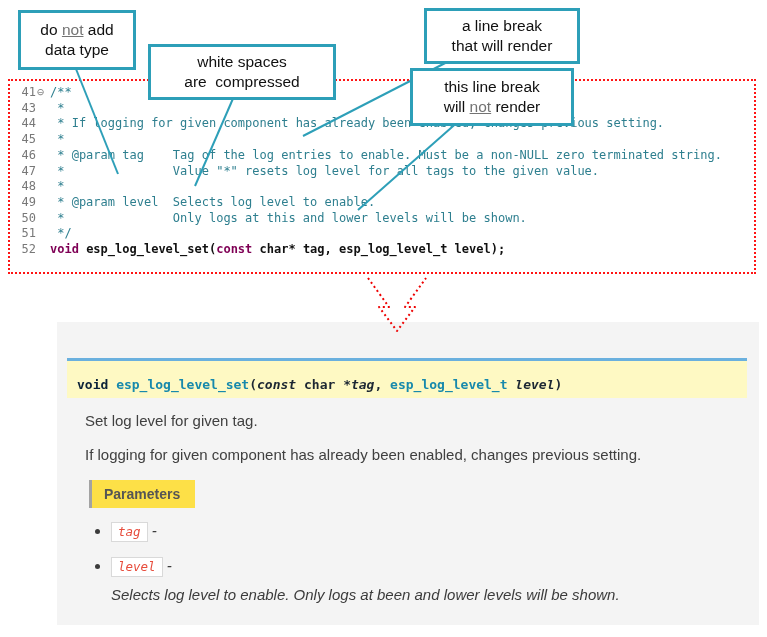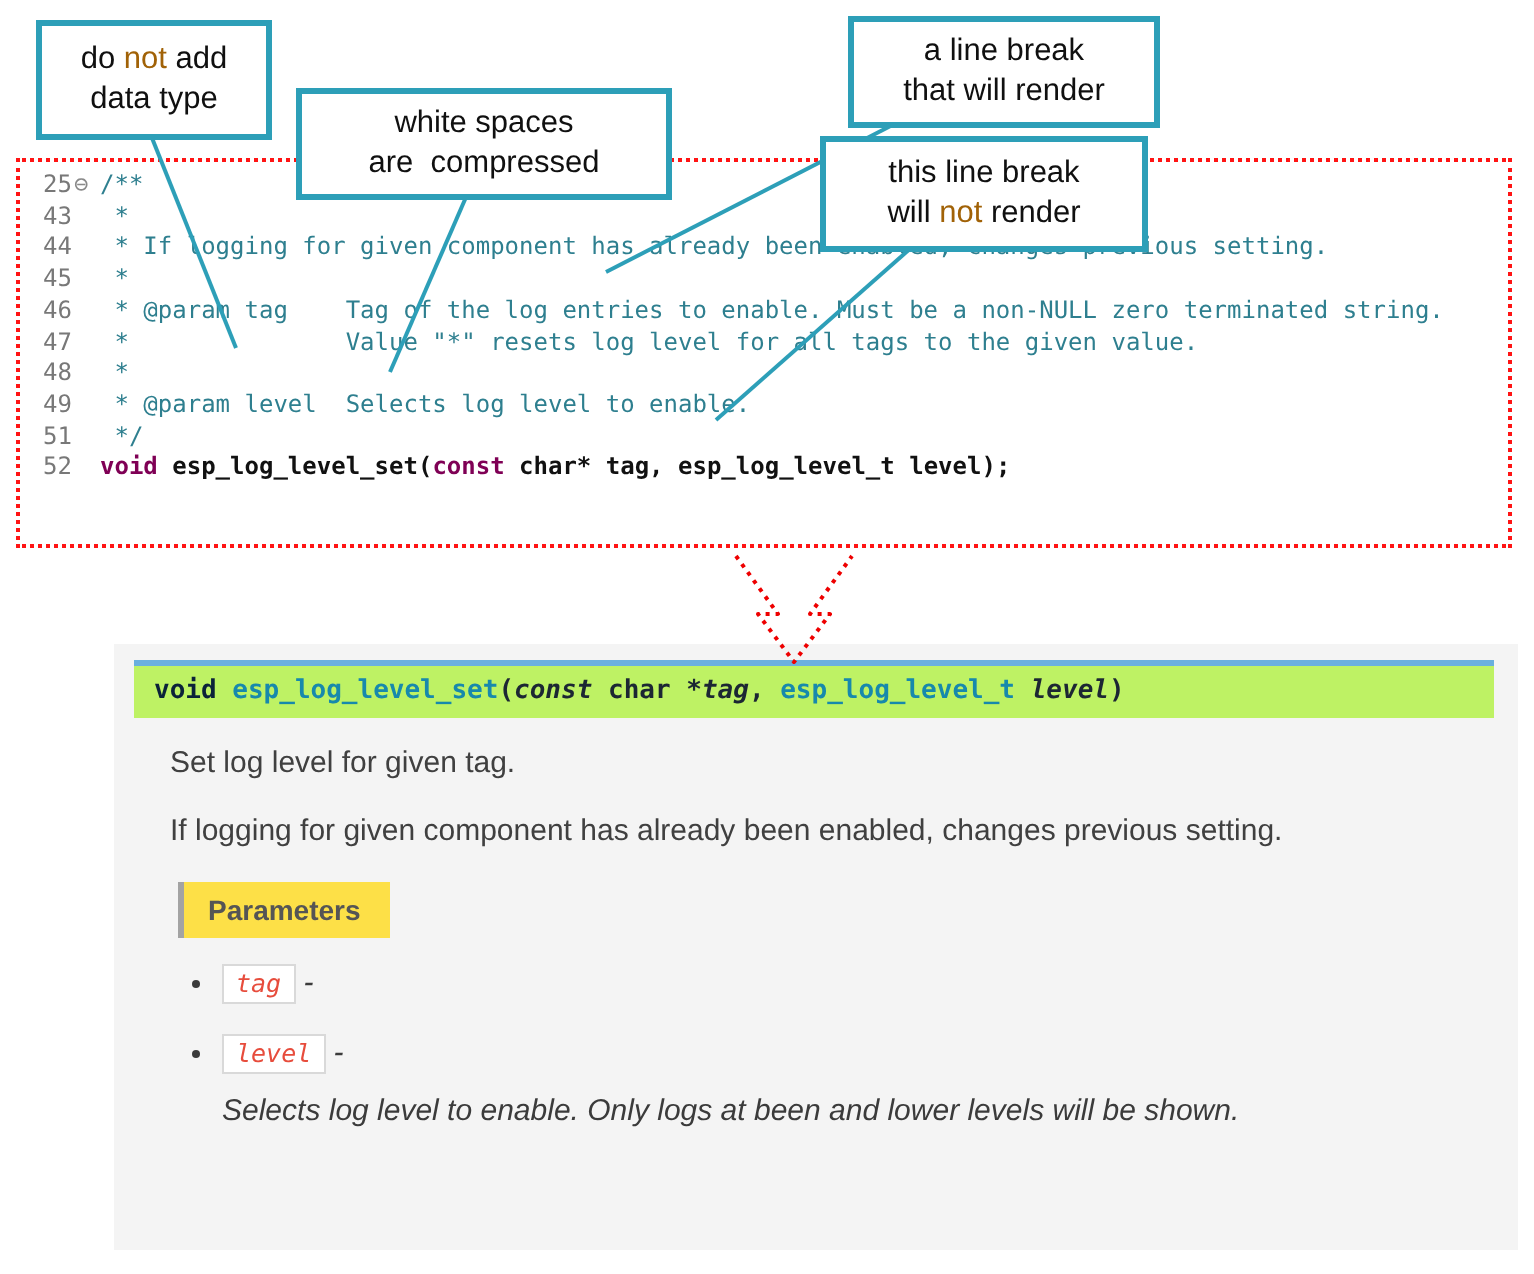--- a/index.html
+++ b/index.html
@@ -7,41 +7,41 @@
   body{width:767px;height:637px;overflow:hidden;font-family:"Liberation Sans",sans-serif;}
   .stage{position:relative;width:767px;height:637px;background:#fff;}
 
   .overlay{position:absolute;left:0;top:0;width:767px;height:637px;z-index:5;pointer-events:none;}
 
   
   .callout{position:absolute;z-index:10;background:#fff;border:3px solid #2d9fb8;
     display:flex;flex-direction:column;align-items:center;justify-content:center;
     text-align:center;font-size:15.5px;color:#101010;line-height:1.32;}
   .cl-line{white-space:pre;}
-  .red{color:#a16207;}
+  .red{color:#737373;text-decoration:underline;}
   #c1{left:18px;top:10px;width:112px;height:54px;}
   #c2{left:148px;top:44px;width:182px;height:50px;}
   #c3{left:424px;top:8px;width:150px;height:50px;}
   #c4{left:410px;top:68px;width:158px;height:52px;}
 
   
   .code-box{position:absolute;left:8px;top:79px;width:748px;height:195px;border:2px dotted #ff1414;
     background:#fff;z-index:1;box-sizing:border-box;padding-top:4px;}
   .code-line{font-family:"DejaVu Sans Mono",monospace;font-size:12px;line-height:15.7px;white-space:pre;color:#000;}
   .gut{display:inline-block;width:26px;text-align:right;color:#787878;}
   .fold{display:inline-block;width:13px;padding-left:1px;color:#8a8a8a;}
   .cmt{color:#2e7f8f;}
   .kw{color:#7f0055;font-weight:bold;}
   .code-plain{color:#111;font-weight:bold;}
 
   
   .docpane{position:absolute;left:57px;top:322px;width:702px;height:303px;background:#f4f4f4;
     z-index:1;box-sizing:border-box;padding:8px 12px 0 10px;}
-  .sig{font-family:"DejaVu Sans Mono",monospace;font-size:13px;background:#bef264;
-    border-top:3px solid #6ab0de;padding:5px 8px 6px 10px;white-space:pre;margin-bottom:14px;color:#1c2733;}
+  .sig{font-family:"DejaVu Sans Mono",monospace;font-size:13px;background:#fef9c3;
+    border-top:3px solid #6ab0de;padding:16px 8px 6px 10px;white-space:pre;margin-bottom:14px;color:#1c2733;margin-top:28px;}
   .sig-kw{font-weight:bold;color:#0b2239;}
   .sig-kw-it{font-weight:bold;font-style:italic;color:#1c2733;}
   .sig-name{font-weight:bold;color:#1789ac;}
   .sig-type{font-weight:bold;color:#1789ac;}
   .sig-arg{font-weight:bold;font-style:italic;color:#1c2733;}
   .sig-plain{font-weight:bold;color:#1c2733;}
 
   .para{margin:0 0 17px 18px;font-size:15px;color:#404040;}
   .params-label{display:inline-block;margin:0 0 14px 22px;background:#fde047;
     border-left:3px solid #a3a3a3;color:#555;font-weight:bold;font-size:14px;padding:6px 15px 6px 12px;}
@@ -79,28 +79,29 @@
     <div class="cl-line">a line break</div>
     <div class="cl-line">that will render</div>
   </div>
 
   <div class="callout" id="c4">
     <div class="cl-line">this line break</div>
     <div class="cl-line"><span>will </span><span class="red">not</span><span> render</span></div>
   </div>
 
   <div class="code-box">
-    <div class="code-line"><span class="gut">25</span><span class="fold">⊖</span><span class="cmt">/**</span></div>
+    <div class="code-line"><span class="gut">41</span><span class="fold">⊖</span><span class="cmt">/**</span></div>
     <div class="code-line"><span class="gut">43</span><span class="fold"></span><span class="cmt"> *</span></div>
     <div class="code-line"><span class="gut">44</span><span class="fold"></span><span class="cmt"> * If logging for given component has already been enabled, changes previous setting.</span></div>
     <div class="code-line"><span class="gut">45</span><span class="fold"></span><span class="cmt"> *</span></div>
     <div class="code-line"><span class="gut">46</span><span class="fold"></span><span class="cmt"> * @param tag    Tag of the log entries to enable. Must be a non-NULL zero terminated string.</span></div>
     <div class="code-line"><span class="gut">47</span><span class="fold"></span><span class="cmt"> *               Value "*" resets log level for all tags to the given value.</span></div>
     <div class="code-line"><span class="gut">48</span><span class="fold"></span><span class="cmt"> *</span></div>
     <div class="code-line"><span class="gut">49</span><span class="fold"></span><span class="cmt"> * @param level  Selects log level to enable.</span></div>
+    <div class="code-line"><span class="gut">50</span><span class="fold"></span><span class="cmt"> *               Only logs at this and lower levels will be shown.</span></div>
     <div class="code-line"><span class="gut">51</span><span class="fold"></span><span class="cmt"> */</span></div>
     <div class="code-line"><span class="gut">52</span><span class="fold"></span><span class="kw">void</span><span class="code-plain"> esp_log_level_set(</span><span class="kw">const</span><span class="code-plain"> char* tag, esp_log_level_t level);</span></div>
   </div>
 
   <div class="docpane">
     <div class="sig"><span class="sig-kw">void</span><span class="sig-name"> esp_log_level_set</span><span class="sig-plain">(</span><span class="sig-kw-it">const</span><span class="sig-plain"> char *</span><span class="sig-arg">tag</span><span class="sig-plain">, </span><span class="sig-type">esp_log_level_t</span><span class="sig-plain"> </span><span class="sig-arg">level</span><span class="sig-plain">)</span></div>
 
     <p class="para">Set log level for given tag.</p>
     <p class="para">If logging for given component has already been enabled, changes previous setting.</p>
 

